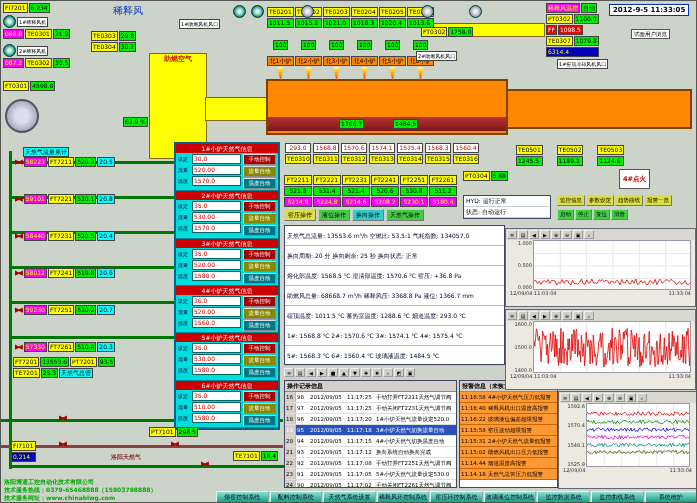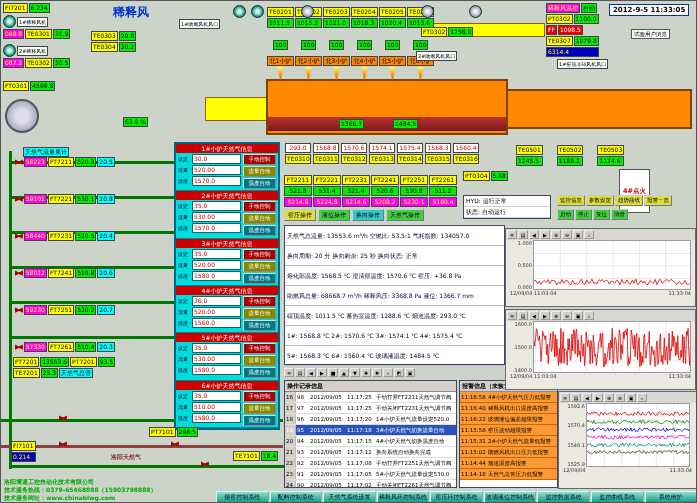--- a/index.html
+++ b/index.html
@@ -6,21 +6,21 @@
 body{font-family:"DejaVu Sans",sans-serif;background:#8f988f}
 #app{position:relative;width:697px;height:503px;background:#ccd4ca;overflow:hidden;font-size:6px;color:#000;border:1px solid #555}
 .abs{position:absolute}
 .row{display:flex;align-items:center;gap:1px}
 .col{display:flex;flex-direction:column;gap:1px}
 .bx{display:inline-block;border:1px solid #444;padding:0 1px;font-size:6px;line-height:8px;white-space:nowrap;background:#fff}
 .t-y{background:#ffff00}.t-g{background:#00ee00}.t-c{background:#00ffff}
 .t-m{background:#ff00ff;color:#ffff00}.t-b{background:#0000bb;color:#ffff00}
 .t-r{background:#ee0000;color:#fff}.t-w{background:#fff}.t-o{background:#ff8800}
 .red{color:#cc0000}
-.lbl-blue{color:#0033cc;font-weight:bold;font-size:12px}
+.lbl-blue{color:#0033cc;font-weight:normal;font-size:10px}
 .pipe{position:absolute;background:#007700}
 .pipe.h{height:3px}.pipe.v{width:3px}.pipe.dk{background:#884040}
 .fan{display:inline-block;width:13px;height:13px;border-radius:50%;border:1px solid #033;background:radial-gradient(circle,#cffcf0 20%,#0a8060 75%)}
 .fan.gray{background:radial-gradient(circle,#f0f0f4 20%,#8890a0 75%)}
 .bigfan{width:34px;height:34px;border-radius:50%;border:2px solid #556;background:radial-gradient(circle,#dde 30%,#99a 85%)}
 .valve{color:#a00;font-size:7px;letter-spacing:-3px;line-height:6px;padding-right:3px}
 .flame{width:9px;height:15px;background:linear-gradient(#ffff66,#ff8800 55%,#dd2200);clip-path:polygon(15% 0,85% 0,50% 100%);margin:0 auto}
 .duct{position:absolute;background:#ffff00;border:1px solid #886600}
 .duct-label{color:#cc2200;font-weight:bold;font-size:7px;text-align:center}
 .furnace{position:absolute;background:#ff8800;border:2px solid #7a4400}
@@ -70,39 +70,42 @@
 .cbody{display:flex;gap:1px;padding:0 2px}
 .ylabs{width:24px;display:flex;flex-direction:column;justify-content:space-between;align-items:flex-end;font-size:5px;color:#333}
 .chart svg{background:#fff;border:1px solid #99a}
 .xlabs{display:flex;justify-content:space-between;font-size:5px;padding:0 4px;color:#333}
 .navbtns{position:absolute;left:215px;top:490px;width:481px;height:12px;display:flex;gap:1px}
 .navbtns span{flex:1;background:linear-gradient(#8fe0cf,#17a089);border:1px outset #cfe;font-size:6px;text-align:center;line-height:10px;color:#002;white-space:nowrap;overflow:hidden}
 .sbtn{border:1px outset #ccc;background:#dddd44;font-size:5.5px;line-height:9px;padding:0 2px;white-space:nowrap}
 .company{color:#00aa00;font-weight:bold;font-size:6px;line-height:8px}
 .clockbox{background:#fff;border:1px solid #0033aa;font-size:7px;font-weight:bold;padding:1px 3px;white-space:nowrap}
 .note{background:#fff;border:1px solid #555;font-size:5.5px;padding:0 2px;line-height:8px}
-.fire{background:#fff;border:1px solid #555;color:#cc0000;font-weight:bold;font-size:6.5px;padding:16px 3px;line-height:10px}
+.fire{background:#fff;border:1px solid #555;color:#cc0000;font-weight:bold;font-size:6.5px;padding:4px 3px;line-height:10px}
 .statusbox{width:88px;background:#fff;border:1px solid #446}
 .statusbox div{line-height:10px;padding:0 2px;border-bottom:1px solid #ccd;white-space:nowrap}
 </style>
 </head>
 <body>
 
 <div id="app">
 
   <div class="pipe v" style="left:8px;top:150px;height:318px"></div>
   <div class="pipe h" style="left:8px;top:464px;width:277px"></div>
   <div class="pipe h" style="left:0px;top:418px;width:282px"></div>
   <div class="pipe h dk" style="left:0px;top:444px;width:282px"></div>
   <div class="pipe h" style="left:11px;top:160px;width:162px"></div>
   <div class="pipe h" style="left:11px;top:195px;width:162px"></div>
   <div class="pipe h" style="left:11px;top:230px;width:162px"></div>
   <div class="pipe h" style="left:11px;top:265px;width:162px"></div>
   <div class="pipe h" style="left:11px;top:300px;width:162px"></div>
   <div class="pipe h" style="left:11px;top:335px;width:162px"></div>
+  <div class="duct" style="left:148px;top:52px;width:58px;height:106px">
+    <div class="duct-label">助燃空气</div>
+  </div>
   <div class="duct" style="left:204px;top:96px;width:62px;height:24px"></div>
   <div class="duct" style="left:424px;top:22px;width:120px;height:14px"></div>
 
   <div class="furnace" style="left:265px;top:78px;width:242px;height:56px"></div>
   <div class="melt" style="left:267px;top:116px;width:238px;height:14px"></div>
   <div class="furnace" style="left:505px;top:88px;width:186px;height:40px"></div>
   <span class="bx t-g abs" style="left:338px;top:118px">1366.7</span>
   <span class="bx t-g abs" style="left:392px;top:118px">1484.5</span>
 
   <div class="ports">

